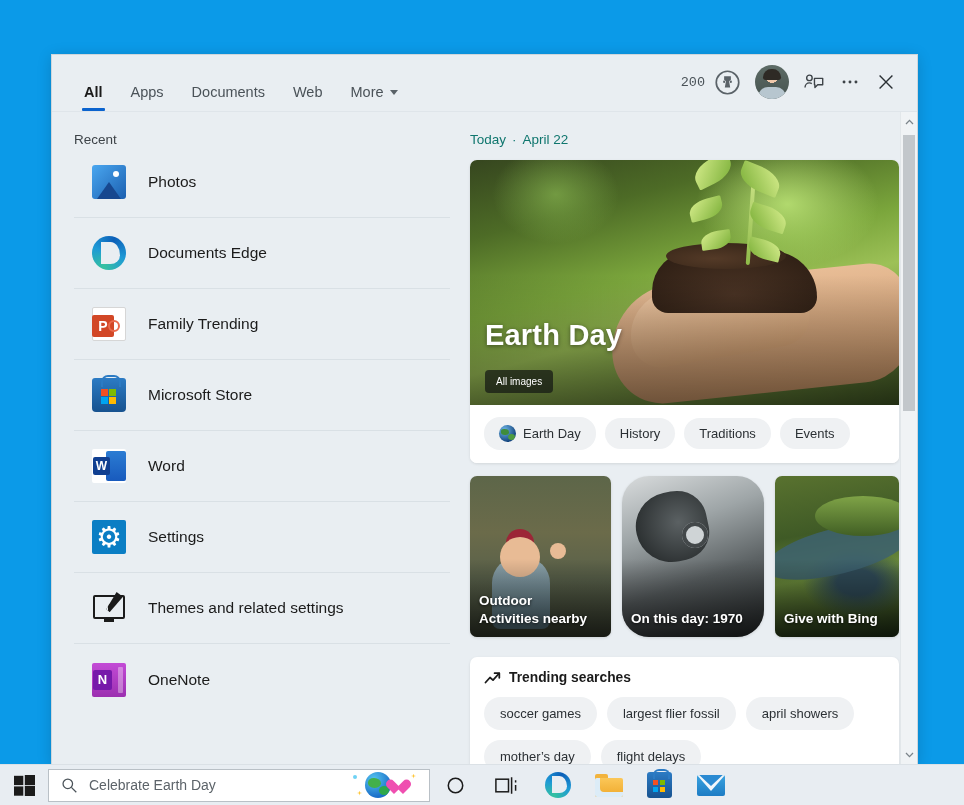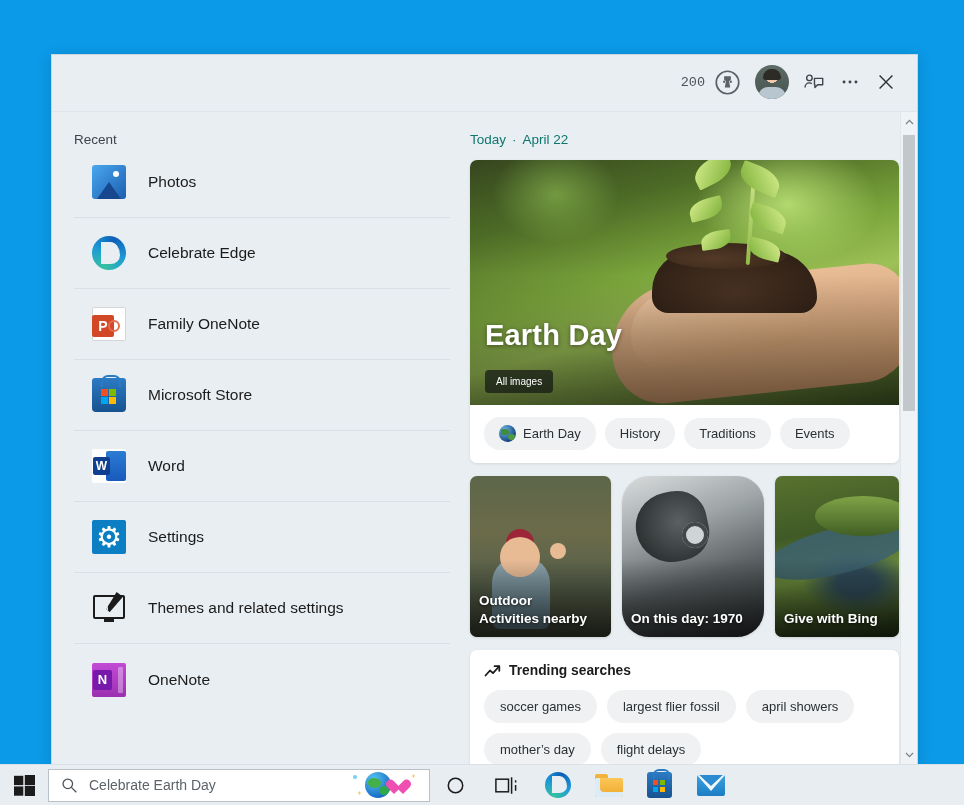--- a/index.html
+++ b/index.html
@@ -288,21 +288,21 @@
     background:
       radial-gradient(ellipse 90px 58px at 66% 66%, #2f4a57 0 22%, rgba(47,74,87,0) 60%),
       linear-gradient(170deg,#59722f 0%,#3f5a26 35%,#6a8a3b 60%,#24371a 100%);
   }
   .art-give::before { content:""; position:absolute; left:-12px; top:52px; width:150px;height:46px;
     background:#3d6170; border-radius:50%; transform:rotate(-14deg); opacity:.85; }
   .art-give::after { content:""; position:absolute; left:40px; top:20px; width:96px;height:40px;
     background: linear-gradient(#7fa347,#415f24); border-radius:50%; }
 
   
-  #trending-card { margin-top:13px; padding:13px 5px 14px 14px; }
+  #trending-card { margin-top:20px; padding:13px 5px 14px 14px; }
   #trending-head { display:flex; align-items:center; gap:8px; margin-bottom:12px; }
   #trending-title { font-size:13.8px; font-weight:700; color:#1b1b1b; }
   .trend-arrow { width:17px; height:14px; flex:0 0 17px; }
   #trend-rows { display:flex; flex-wrap:wrap; gap:10px; }
   .tchip {
     background:#eff1f3; color:#2b3034; font-size:13px;
     padding:9px 16px; border-radius:17px; cursor:pointer; white-space:nowrap;
   }
 
   
@@ -391,20 +391,27 @@
     border-left:15px solid transparent; border-right:15px solid transparent; border-top:14px solid #2a8ad2; }
 </style>
 </head>
 <body>
 
 <div id="desktop">
 
   <div id="flyout">
 
     <div id="header">
+      <div id="tabs">
+        <div class="tab active"><span>All</span></div>
+        <div class="tab"><span>Apps</span></div>
+        <div class="tab"><span>Documents</span></div>
+        <div class="tab"><span>Web</span></div>
+        <div class="tab"><span>More</span><span class="caret"></span></div>
+      </div>
 
       <div id="header-right">
         <div id="rewards">
           <span id="rewards-count">200</span>
           <span class="hicon">
             <svg width="27" height="27" viewBox="0 0 24 24">
               <circle cx="12" cy="12" r="10" fill="none" stroke="#5a6268" stroke-width="1.5"></circle>
               <path d="M9 6.5h6v3l-1.6 1.4 1 5.6H9.6l1-5.6L9 9.5z" fill="#5a6268"></path>
               <rect x="8.2" y="10.2" width="1.6" height="2.2" rx=".6" fill="#5a6268"></rect>
               <rect x="14.2" y="10.2" width="1.6" height="2.2" rx=".6" fill="#5a6268"></rect>
@@ -442,25 +449,25 @@
 
       <div id="left">
         <div id="recent-label">Recent</div>
 
         <div class="app-row">
           <div class="app-icon ic-photos"></div>
           <div class="app-name">Photos</div>
         </div>
         <div class="app-row">
           <div class="app-icon ic-edge"></div>
-          <div class="app-name">Celebrate Edge</div>
+          <div class="app-name">Documents Edge</div>
         </div>
         <div class="app-row">
           <div class="app-icon ic-ppt"></div>
-          <div class="app-name">Family OneNote</div>
+          <div class="app-name">Family Trending</div>
         </div>
         <div class="app-row">
           <div class="app-icon ic-store"></div>
           <div class="app-name">Microsoft Store</div>
         </div>
         <div class="app-row">
           <div class="app-icon ic-word"></div>
           <div class="app-name">Word</div>
         </div>
         <div class="app-row">

